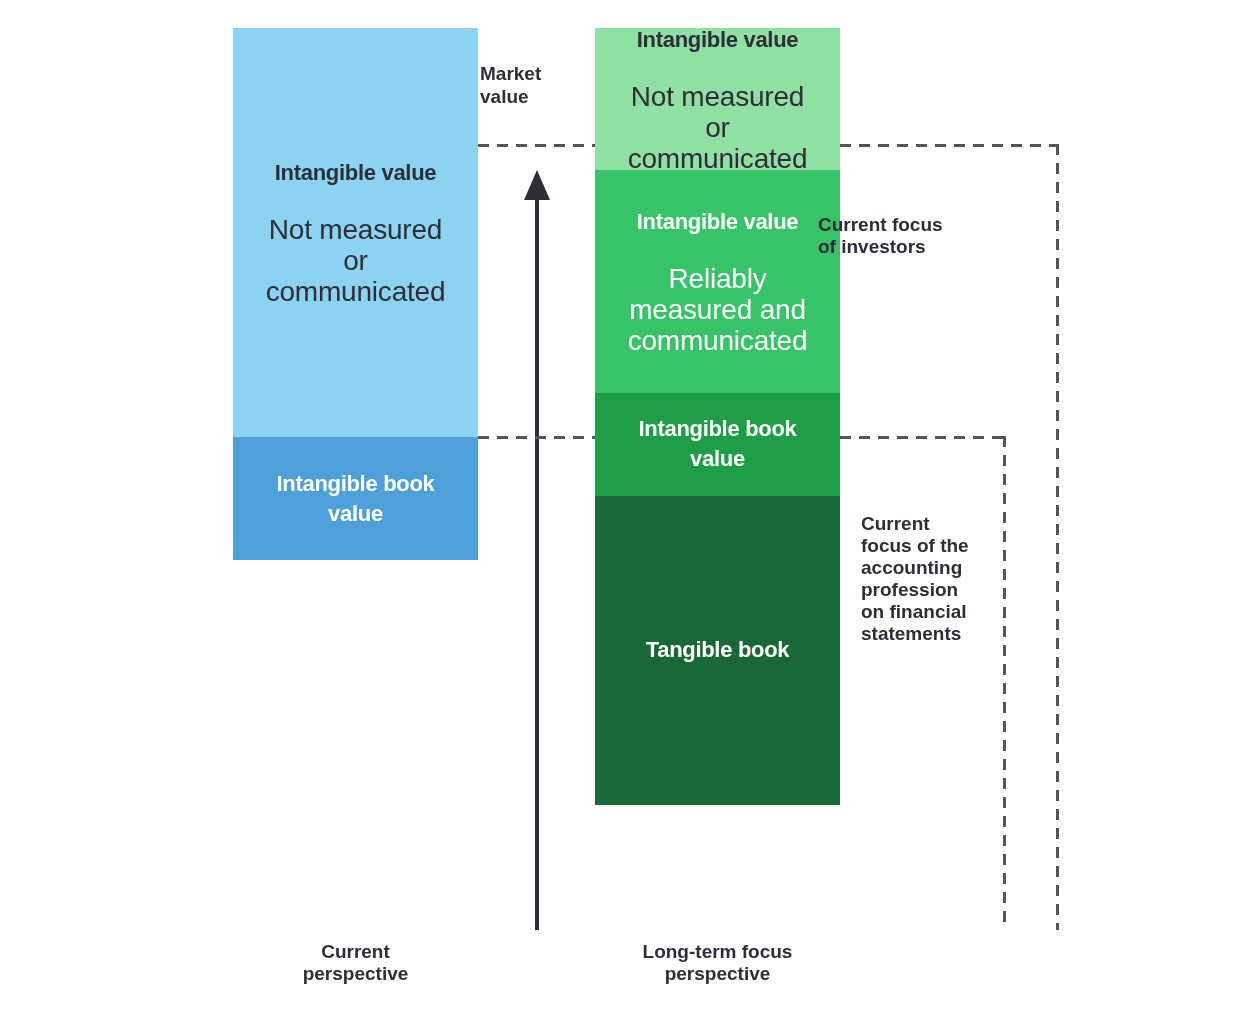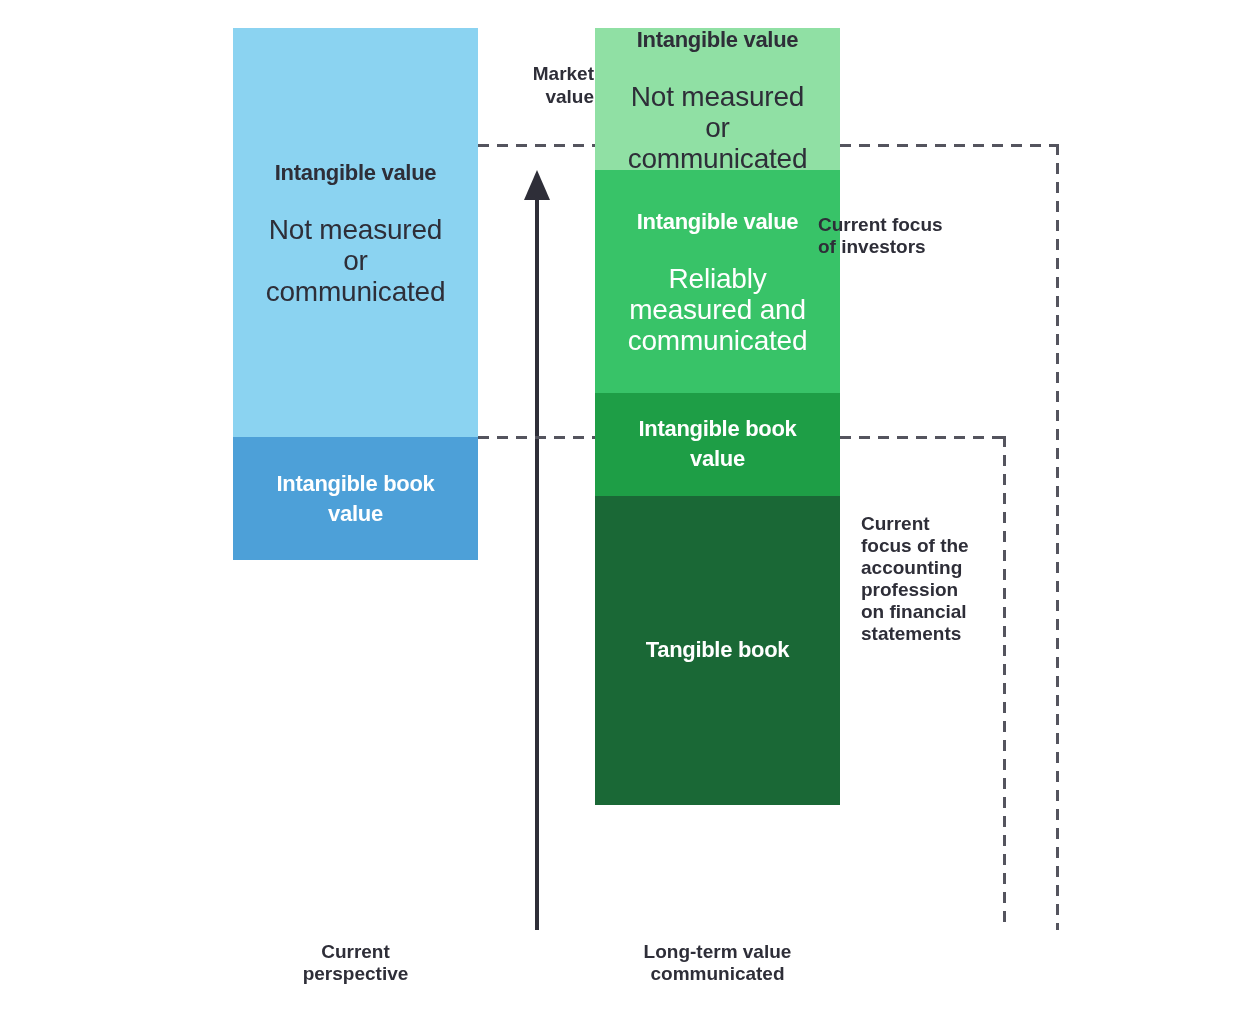--- a/index.html
+++ b/index.html
@@ -82,21 +82,21 @@
   #left-caption  { left: 233px; }
   #right-caption { left: 595px; }
   #left-caption span  { max-width: 130px; }
   #right-caption span { max-width: 170px; }
 
   
   #market-value-label {
     left: 480px;
     top: 62px;
     width: 114px;
-    text-align: right;
+    text-align: left;
     font-weight: bold;
     font-size: 19px;
     line-height: 23px;
     color: var(--text-dark);
   }
   #arrow-shaft {
     left: 535px;
     top: 198px;
     width: 4px;
     height: 732px;
@@ -184,16 +184,16 @@
   <div id="dash-mid-right" class="abs dash-h"></div>
   <div id="dash-mid-vertical" class="abs dash-v"></div>
 
   <div id="annotation-investors" class="annotation">Current focus of investors</div>
   <div id="annotation-accounting" class="annotation">Current focus of the accounting profession on financial statements</div>
 
   <div id="left-caption" class="caption">
     <span>Current perspective</span>
   </div>
   <div id="right-caption" class="caption">
-    <span>Long-term value communicated</span>
+    <span>Long-term focus perspective</span>
   </div>
 
 </div>
 
 </body></html>

